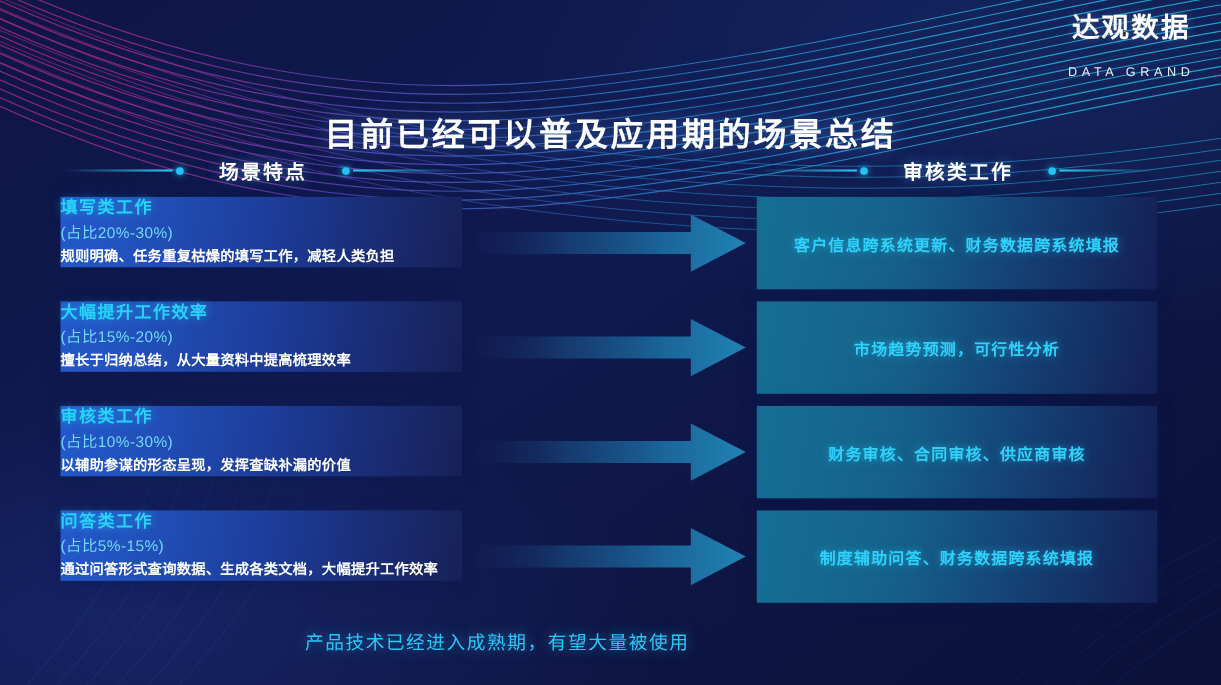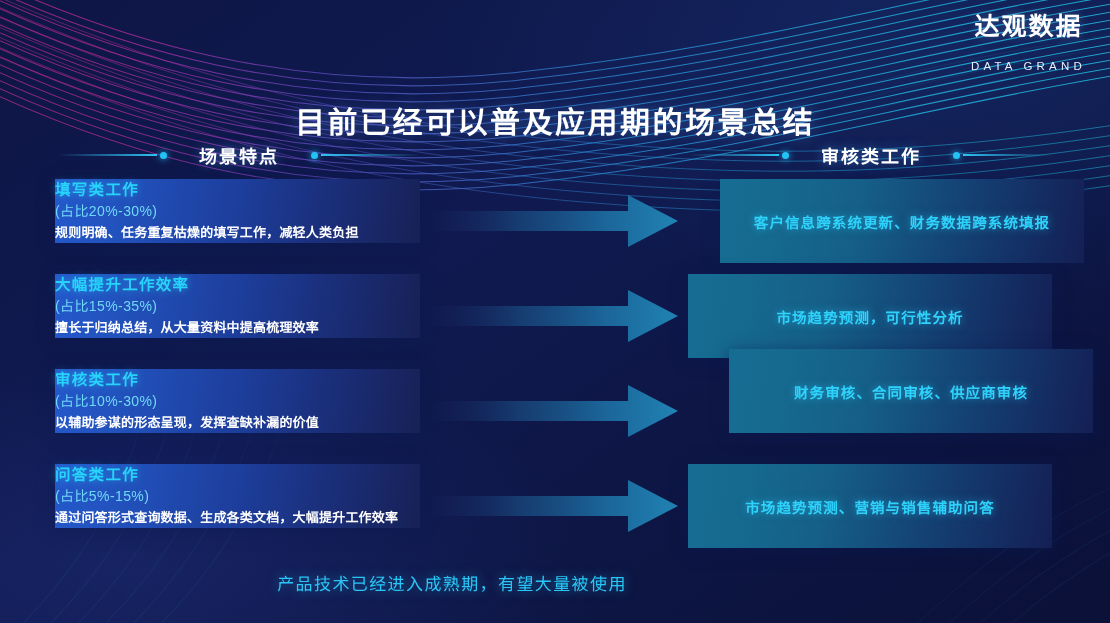--- a/index.html
+++ b/index.html
@@ -330,27 +330,27 @@
         <linearGradient id="arrowG1" x1="0" y1="0" x2="1" y2="0">
           <stop offset="0%" stop-color="#16225c" stop-opacity="0.15"></stop>
           <stop offset="35%" stop-color="#1a4f84" stop-opacity="0.65"></stop>
           <stop offset="70%" stop-color="#1c6ca0" stop-opacity="0.92"></stop>
           <stop offset="100%" stop-color="#2183b4"></stop>
         </linearGradient>
       </defs>
       <path d="M 0 18 L 196 18 L 196 2 L 246 28 L 196 54 L 196 38 L 0 38 Z" fill="url(#arrowG1)"></path>
     </svg>
   </div>
-  <div class="example-card" style="top:179px;margin-left:32px;">
+  <div class="example-card" style="top:179px;">
     <div class="ec-text">客户信息跨系统更新、财务数据跨系统填报</div>
   </div>
 
   <div class="feature-card" style="top:274px;">
     <div class="fc-title">大幅提升工作效率</div>
-    <div class="fc-ratio">(占比15%-35%)</div>
+    <div class="fc-ratio">(占比15%-20%)</div>
     <div class="fc-desc">擅长于归纳总结，从大量资料中提高梳理效率</div>
   </div>
   <div class="arrow" style="top:288px;">
     <svg viewBox="0 0 246 56" xmlns="http://www.w3.org/2000/svg">
       <defs>
         <linearGradient id="arrowG2" x1="0" y1="0" x2="1" y2="0">
           <stop offset="0%" stop-color="#16225c" stop-opacity="0.15"></stop>
           <stop offset="35%" stop-color="#1a4f84" stop-opacity="0.65"></stop>
           <stop offset="70%" stop-color="#1c6ca0" stop-opacity="0.92"></stop>
           <stop offset="100%" stop-color="#2183b4"></stop>
@@ -374,21 +374,21 @@
         <linearGradient id="arrowG3" x1="0" y1="0" x2="1" y2="0">
           <stop offset="0%" stop-color="#16225c" stop-opacity="0.15"></stop>
           <stop offset="35%" stop-color="#1a4f84" stop-opacity="0.65"></stop>
           <stop offset="70%" stop-color="#1c6ca0" stop-opacity="0.92"></stop>
           <stop offset="100%" stop-color="#2183b4"></stop>
         </linearGradient>
       </defs>
       <path d="M 0 18 L 196 18 L 196 2 L 246 28 L 196 54 L 196 38 L 0 38 Z" fill="url(#arrowG3)"></path>
     </svg>
   </div>
-  <div class="example-card" style="top:349px;margin-left:41px;">
+  <div class="example-card" style="top:369px;">
     <div class="ec-text">财务审核、合同审核、供应商审核</div>
   </div>
 
   <div class="feature-card" style="top:464px;">
     <div class="fc-title">问答类工作</div>
     <div class="fc-ratio">(占比5%-15%)</div>
     <div class="fc-desc">通过问答形式查询数据、生成各类文档，大幅提升工作效率</div>
   </div>
   <div class="arrow" style="top:478px;">
     <svg viewBox="0 0 246 56" xmlns="http://www.w3.org/2000/svg">
@@ -397,18 +397,18 @@
           <stop offset="0%" stop-color="#16225c" stop-opacity="0.15"></stop>
           <stop offset="35%" stop-color="#1a4f84" stop-opacity="0.65"></stop>
           <stop offset="70%" stop-color="#1c6ca0" stop-opacity="0.92"></stop>
           <stop offset="100%" stop-color="#2183b4"></stop>
         </linearGradient>
       </defs>
       <path d="M 0 18 L 196 18 L 196 2 L 246 28 L 196 54 L 196 38 L 0 38 Z" fill="url(#arrowG4)"></path>
     </svg>
   </div>
   <div class="example-card" style="top:464px;">
-    <div class="ec-text">市场趋势预测、营销与销售辅助问答</div>
+    <div class="ec-text">制度辅助问答、财务数据跨系统填报</div>
   </div>
 
   <div class="footer-note">产品技术已经进入成熟期，有望大量被使用</div>
 
 </div>
 
 </body></html>

